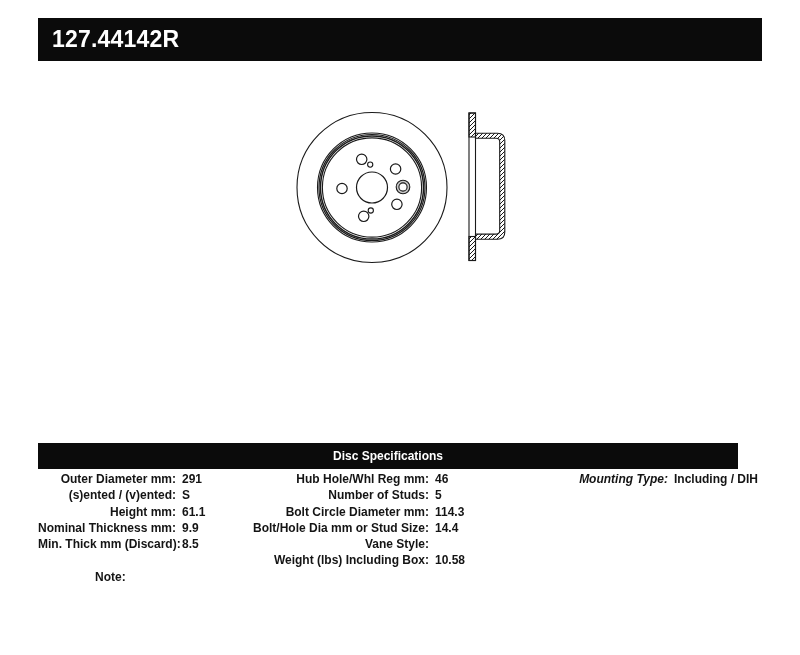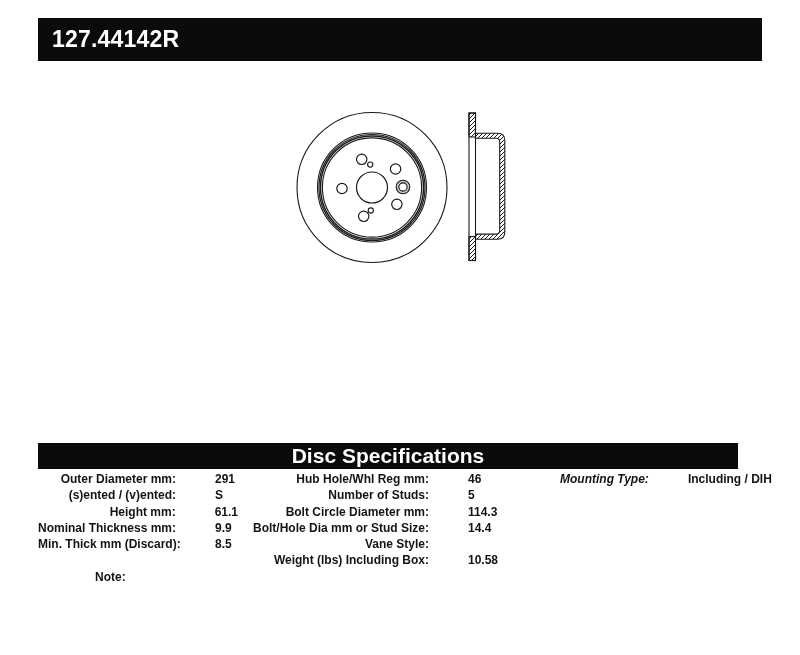--- a/index.html
+++ b/index.html
@@ -37,33 +37,33 @@
   
   .spec-bar {
     position: absolute;
     left: 38px; top: 443px;
     width: 700px; height: 26px;
     background: #0b0b0b;
     color: #ffffff;
     display: flex;
     justify-content: center;
     align-items: center;
-    font-size: 21px;
+    font-size: 12px;
     font-weight: bold;
   }
   
   .spec-col {
     position: absolute;
     top: 471px;
     font-size: 12px;
     font-weight: bold;
     line-height: 16.3px;
     color: #141414;
   }
-  .spec-col .spec-row { display: flex; white-space: nowrap; gap: 33px; }
+  .spec-col .spec-row { display: flex; white-space: nowrap; }
   .spec-col .spec-label { text-align: right; }
   .spec-col .spec-value { text-align: center; margin-left: 6px; }
   .col-left  { left: 38px;  width: 200px; }
   .col-left  .spec-label { width: 138px; }
   .col-mid   { left: 240px; width: 260px; }
   .col-mid   .spec-label { width: 189px; }
   .col-right { left: 560px; width: 202px; }
   .col-right .spec-label { width: 108px; font-style: italic; }
   .note {
     position: absolute;

